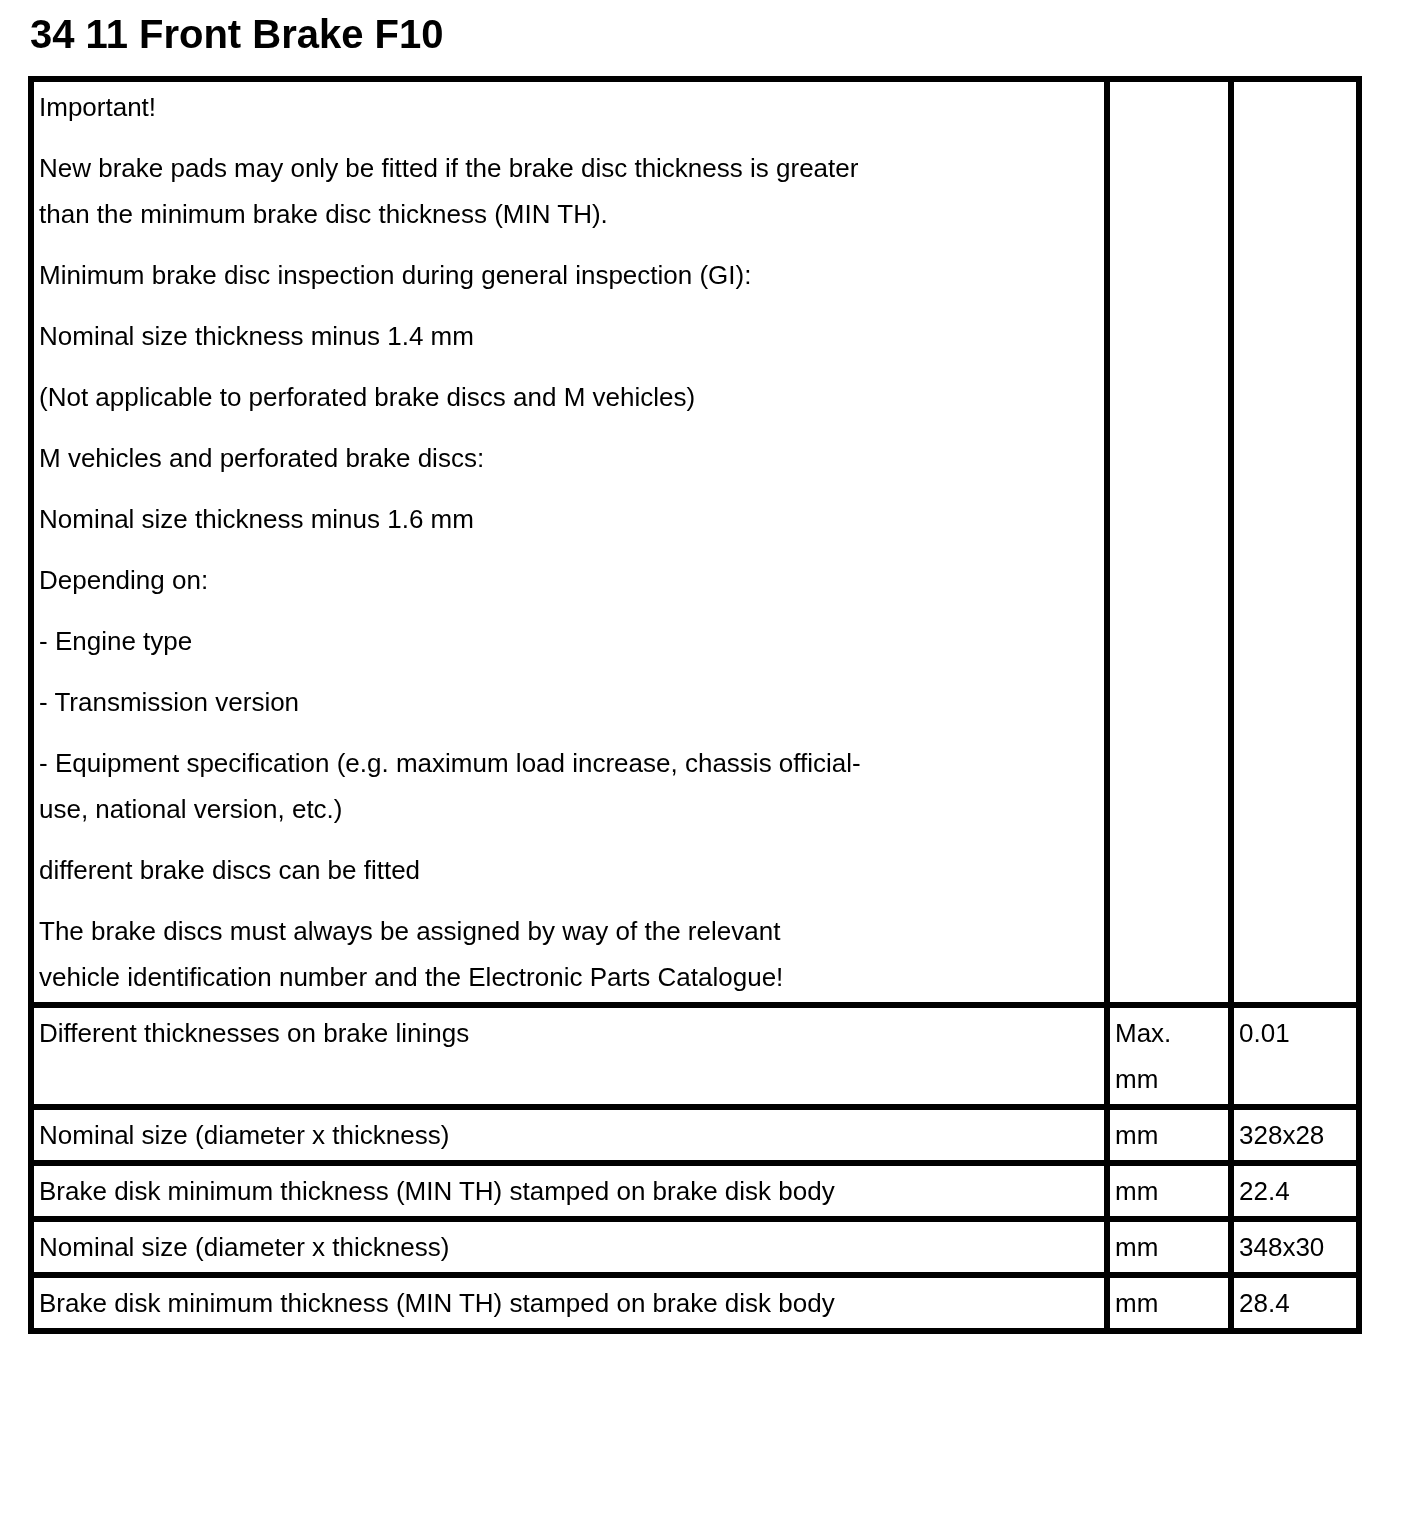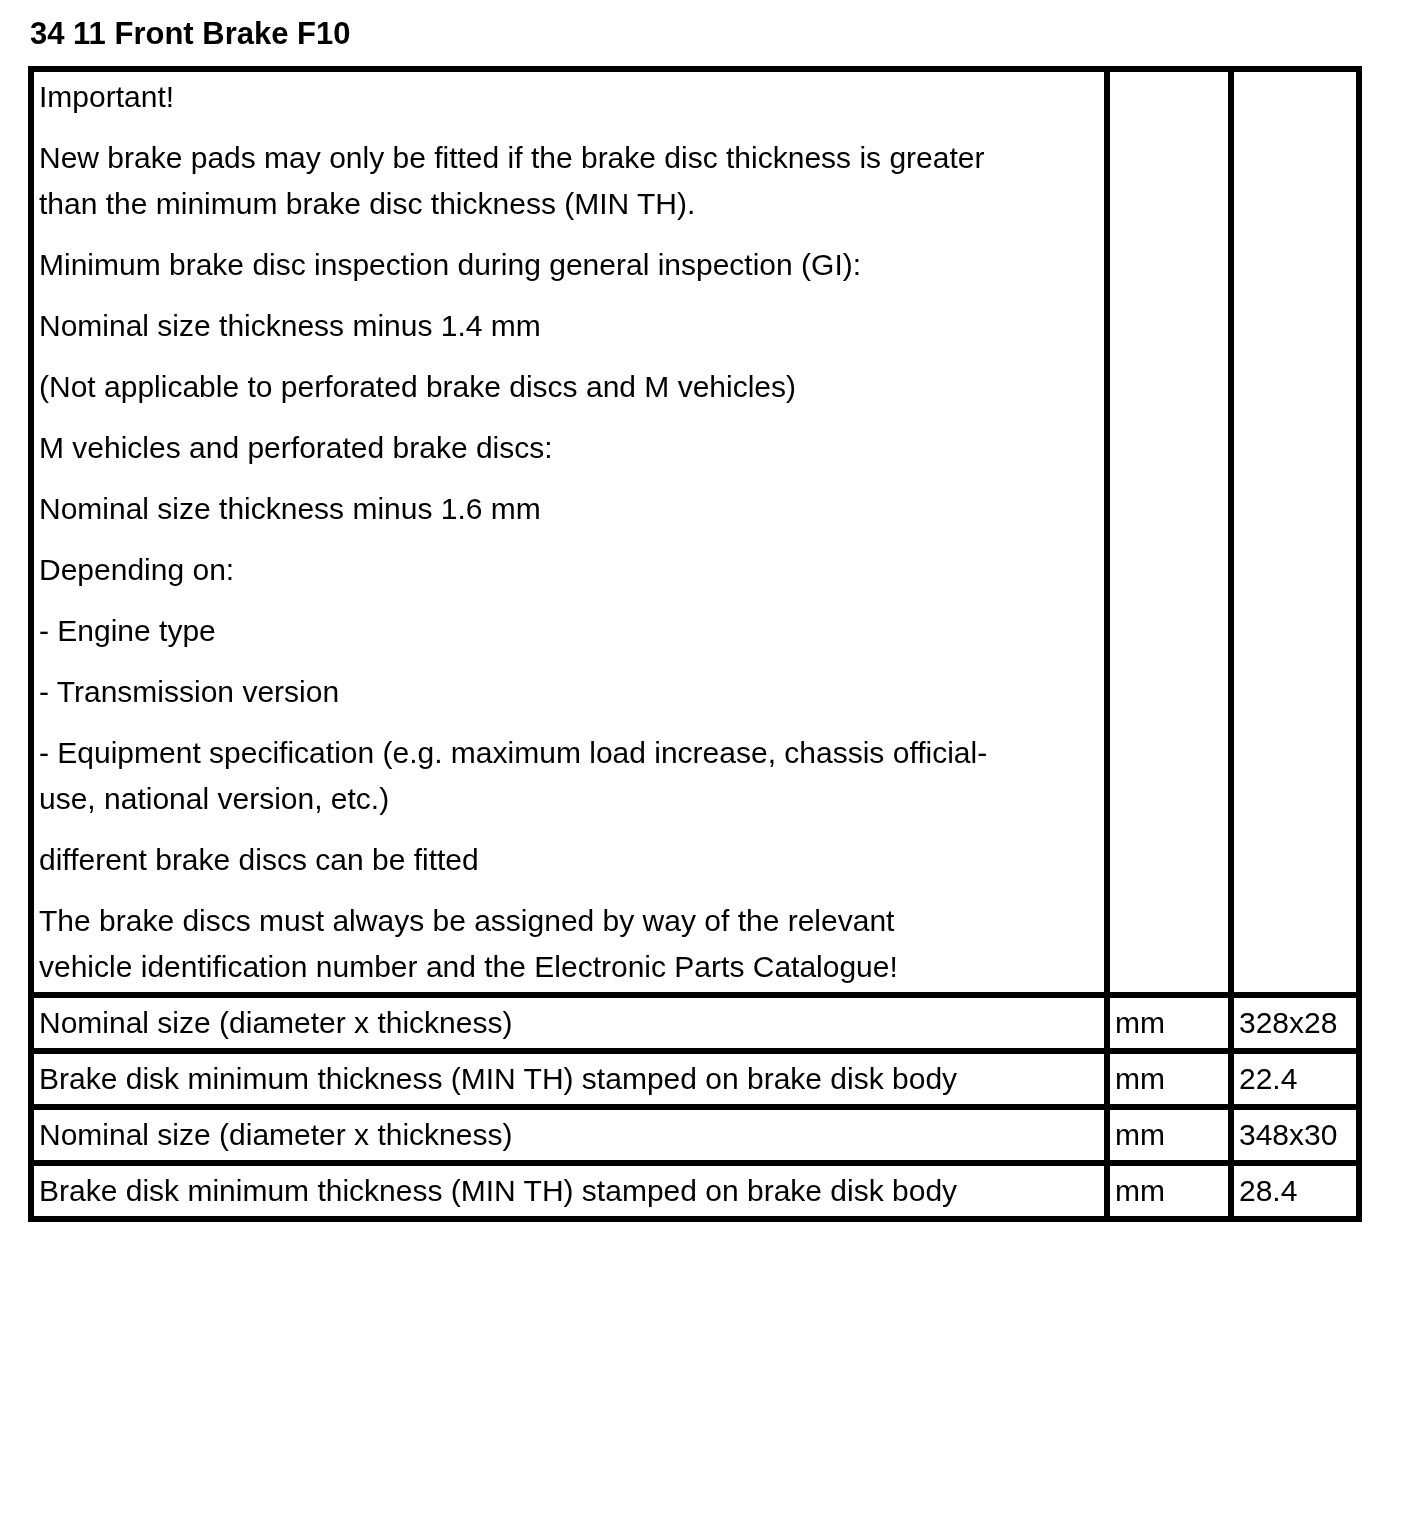--- a/index.html
+++ b/index.html
@@ -11,35 +11,35 @@
     font-family: "Liberation Sans", "DejaVu Sans", sans-serif;
   }
   .page {
     position: relative;
     width: 1408px;
     height: 1516px;
     background: #ffffff;
     padding: 12px 0 0 28px;
   }
   .title {
-    font-size: 31px;
+    font-size: 40px;
     font-weight: bold;
     line-height: 44px;
-    margin: 0 0 10px 2px;
+    margin: 0 0 20px 2px;
     letter-spacing: 0px;
   }
   table.spec {
     border-collapse: collapse;
     table-layout: fixed;
     width: 1328px;
   }
   table.spec td {
     border: 6px solid #000000;
     vertical-align: top;
-    font-size: 30px;
+    font-size: 26px;
     line-height: 46px;
     padding: 2px 6px 2px 5px;
     overflow: hidden;
   }
   col.c1 { width: 1076px; }
   col.c2 { width: 124px; }
   col.c3 { width: 128px; }
   td p {
     margin: 15px 0 0 0;
     white-space: pre-line;
@@ -82,20 +82,28 @@
           <p>- Equipment specification (e.g. maximum load increase, chassis official-
 use, national version, etc.)</p>
           <p>different brake discs can be fitted</p>
           <p>The brake discs must always be assigned by way of the relevant
 vehicle identification number and the Electronic Parts Catalogue!</p>
         </td>
         <td class="unit"></td>
         <td class="value"></td>
       </tr>
 
+      <tr class="r-lin">
+        <td class="label">
+          <p>Different thicknesses on brake linings</p>
+        </td>
+        <td class="unit">Max.
+mm</td>
+        <td class="value">0.01</td>
+      </tr>
 
 
       <tr class="r-small">
         <td class="label">
           <p>Nominal size (diameter x thickness)</p>
         </td>
         <td class="unit">mm</td>
         <td class="value">328x28</td>
       </tr>
 

